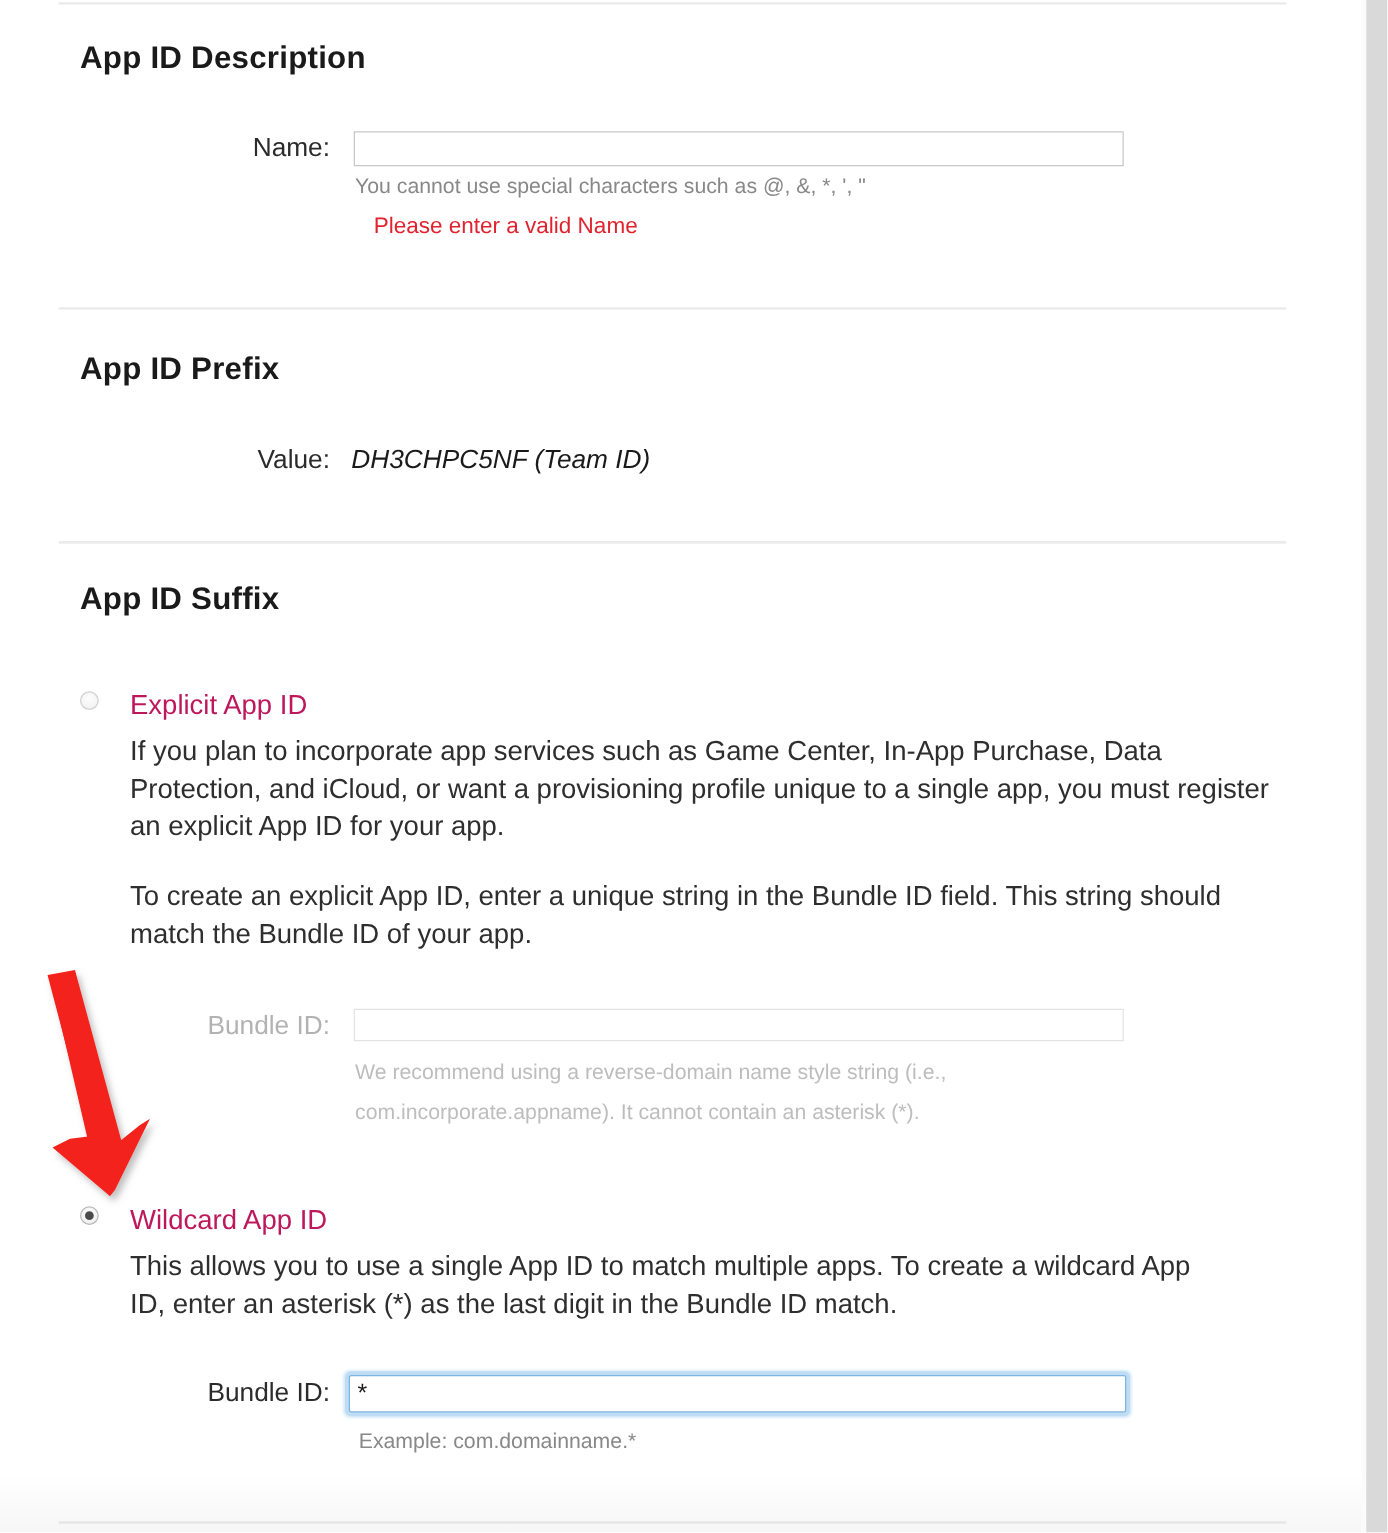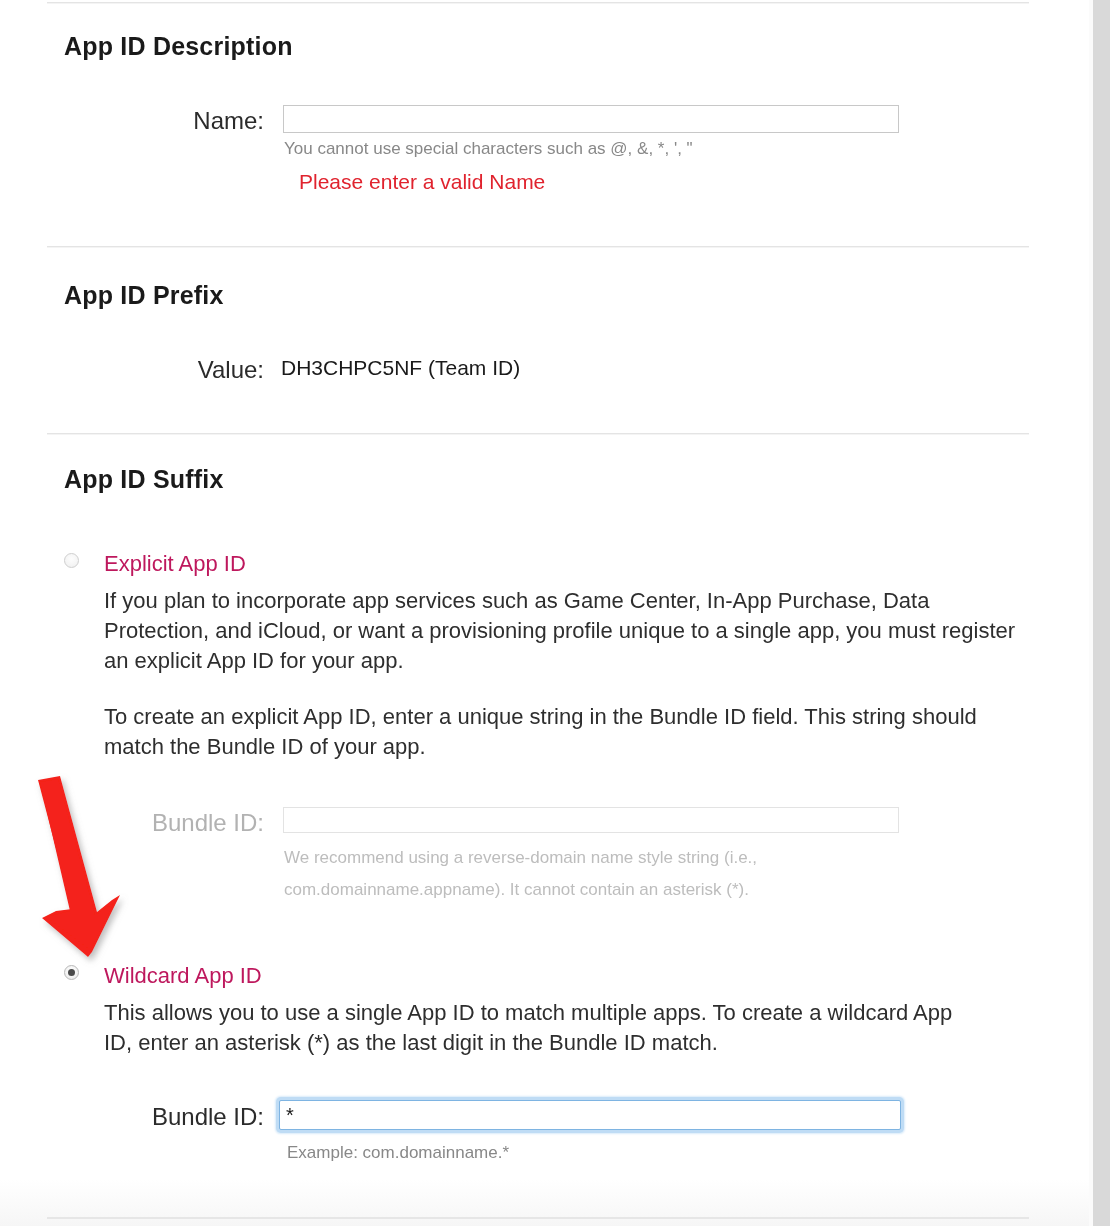--- a/index.html
+++ b/index.html
@@ -75,21 +75,21 @@
     font-size: 25px;
     font-weight: 600;
     color: #1a1a1a;
     letter-spacing: .2px;
     white-space: nowrap;
   }
 
   .field-label {
     position: absolute;
     text-align: right;
-    font-size: 24px;
+    font-size: 21px;
     color: #2b2b2b;
     white-space: nowrap;
   }
   .field-label.muted { color: #b2b2b2; }
 
   .text-input {
     position: absolute;
     box-sizing: border-box;
     background: #ffffff;
     border: 1px solid #c8c8c8;
@@ -113,31 +113,32 @@
   .hint {
     position: absolute;
     font-size: 17px;
     color: #888888;
     white-space: nowrap;
   }
   .hint.lighter { color: #bdbdbd; }
 
   .error-msg {
     position: absolute;
-    font-size: 21px;
+    font-size: 18px;
     color: #e0232e;
     font-weight: 500;
     white-space: nowrap;
   }
 
   .static-value {
     position: absolute;
     font-size: 21px;
     color: #1a1a1a;
     white-space: nowrap;
+    font-style: italic;
   }
 
   
   .radio {
     position: absolute;
     width: 15px;
     height: 15px;
     border-radius: 50%;
     box-sizing: border-box;
     background: radial-gradient(circle at 50% 38%, #ffffff 0%, #f2f2f2 60%, #e2e2e2 100%);
@@ -226,21 +227,21 @@
   <div class="option-body" style="top:586px;">If you plan to incorporate app services such as Game Center, In-App Purchase, Data Protection, and iCloud, or want a provisioning profile unique to a single app, you must register an explicit App ID for your app.</div>
 
   <div class="option-body" style="top:702px;">To create an explicit App ID, enter a unique string in the Bundle ID field. This string should match the Bundle ID of your app.</div>
 
   <div class="field-label muted" style="left:100px; top:809px; width:164px;">Bundle ID:</div>
 
   <input class="text-input disabled" type="text" disabled="" style="left: 283px; top: 807px; width: 616px; height: 26px;" value="">
 
   <div class="hint lighter" style="left:284px; top:848px;">We recommend using a reverse-domain name style string (i.e.,</div>
 
-  <div class="hint lighter" style="left:284px; top:880px;">com.domainname.appname). It cannot contain an asterisk (*).</div>
+  <div class="hint lighter" style="left:284px; top:880px;">com.incorporate.appname). It cannot contain an asterisk (*).</div>
 
   <div id="arrow-annotation">
     <svg width="130" height="210" viewBox="0 0 130 210">
       <defs>
         <filter id="arrowShadow" x="-30%" y="-30%" width="180%" height="180%">
           <feDropShadow dx="3" dy="4" stdDeviation="3" flood-color="#888" flood-opacity="0.55"></feDropShadow>
         </filter>
       </defs>
       <g filter="url(#arrowShadow)">
         <path d="M18,10 L40,6 L77,142 L92,130 L100,125 L72,182 L68,187

